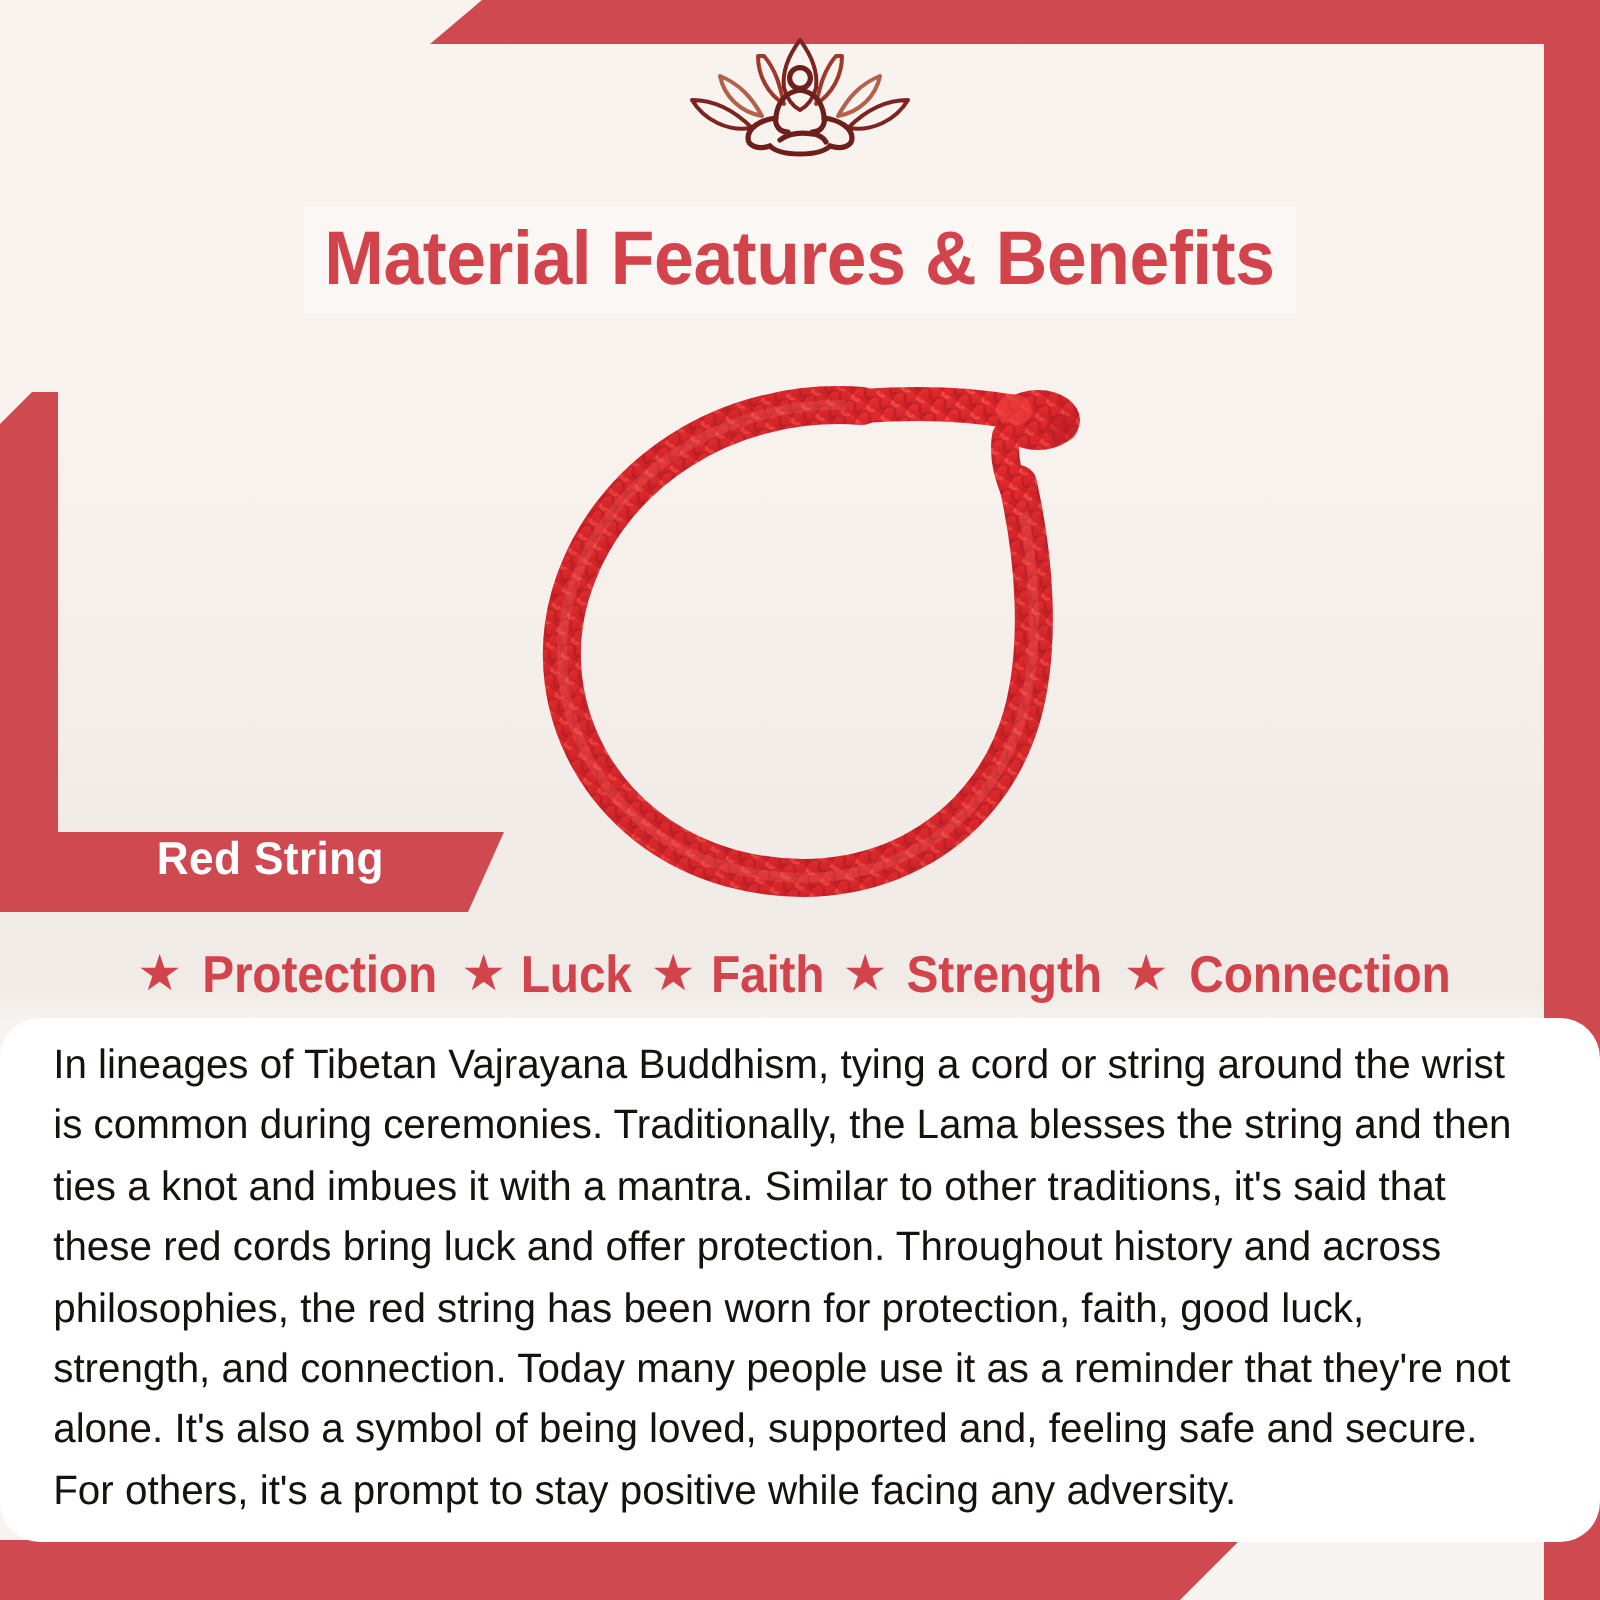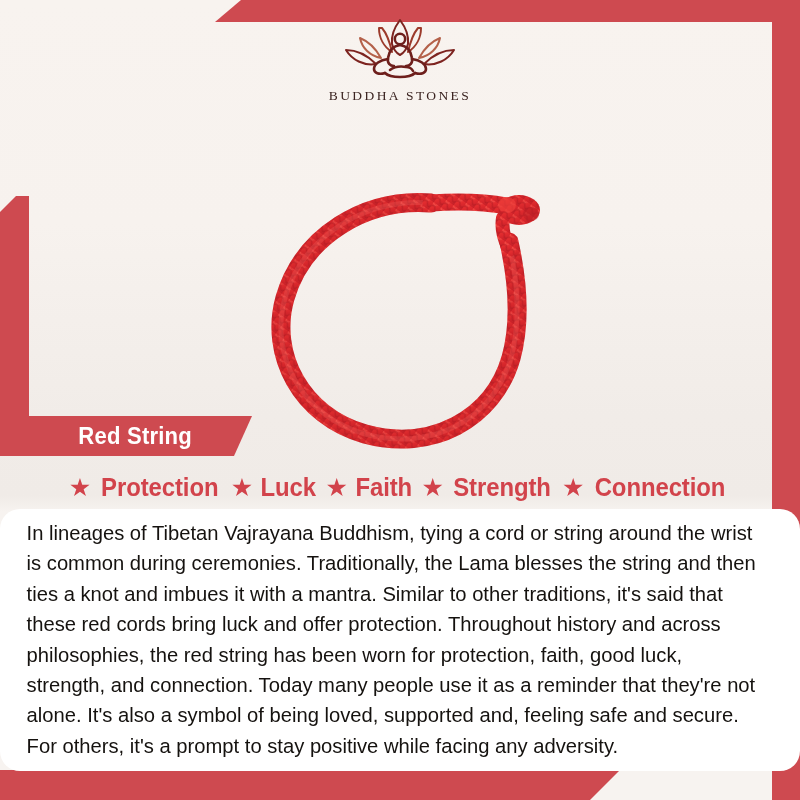--- a/index.html
+++ b/index.html
@@ -113,21 +113,20 @@
   
   #ribbon {
     position: absolute;
     top: 416px;
     left: 0;
     width: 252px;
     height: 40px;
     background: #ce4a50;
     clip-path: polygon(0 0, 100% 0, calc(100% - 18px) 100%, 0 100%);
     display: flex;
-    align-items: center;
     z-index: 5;
   }
   #ribbon-label {
     margin-left: 76px;
     color: #ffffff;
     font-size: 23px;
     font-weight: bold;
     letter-spacing: 0.2px;
     transform: scaleX(0.96);
   }
@@ -211,23 +210,25 @@
       <g fill="none" stroke="#6e1f1c" stroke-width="2.6" stroke-linecap="round" stroke-linejoin="round">
         <circle cx="76" cy="25" r="5.2"></circle>
         <path d="M76 31 C69 32 65 37 64 44 C63 49 66 52 70 52"></path>
         <path d="M76 31 C83 32 87 37 88 44 C89 49 86 52 82 52"></path>
         <path d="M64 45 C56 46 50 50 50 55 C50 59 55 61 61 59"></path>
         <path d="M88 45 C96 46 102 50 102 55 C102 59 97 61 91 59"></path>
         <path d="M61 59 C64 62 70 63 76 63 C82 63 88 62 91 59"></path>
         <path d="M66 56 C70 53 76 52 82 53 C85 53 88 55 89 57"></path>
       </g>
     </svg>
-    <span id="brand-name">BUDDHA STONES</span>
-  </div>
-
+  </div>
+
+  <div id="headline-banner">
+    <span id="headline">Material Features &amp; Benefits</span>
+  </div>
 
   <div id="product-photo">
     <svg viewBox="0 0 340 310" aria-hidden="true">
       <defs>
         <linearGradient id="cordGrad" x1="0" y1="0" x2="1" y2="1">
           <stop offset="0%" stop-color="#ef3a36"></stop>
           <stop offset="45%" stop-color="#e02a2e"></stop>
           <stop offset="100%" stop-color="#c21f27"></stop>
         </linearGradient>
         <pattern id="braid" width="9" height="9" patternUnits="userSpaceOnUse" patternTransform="rotate(35)">

